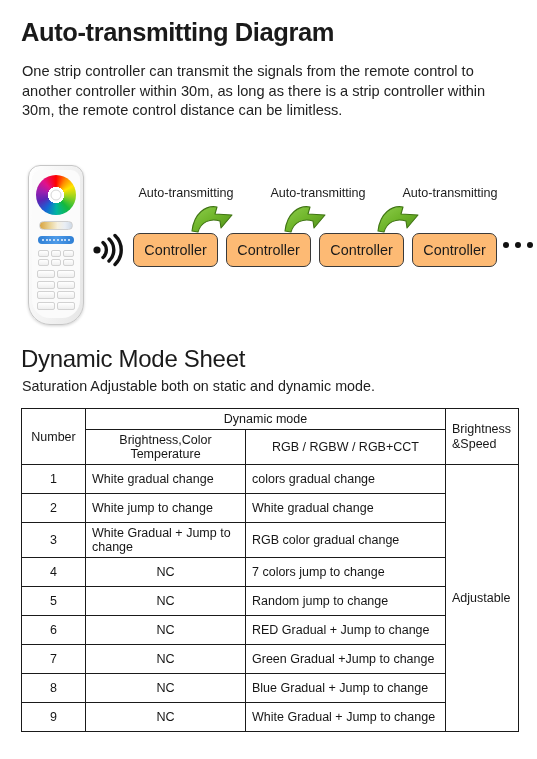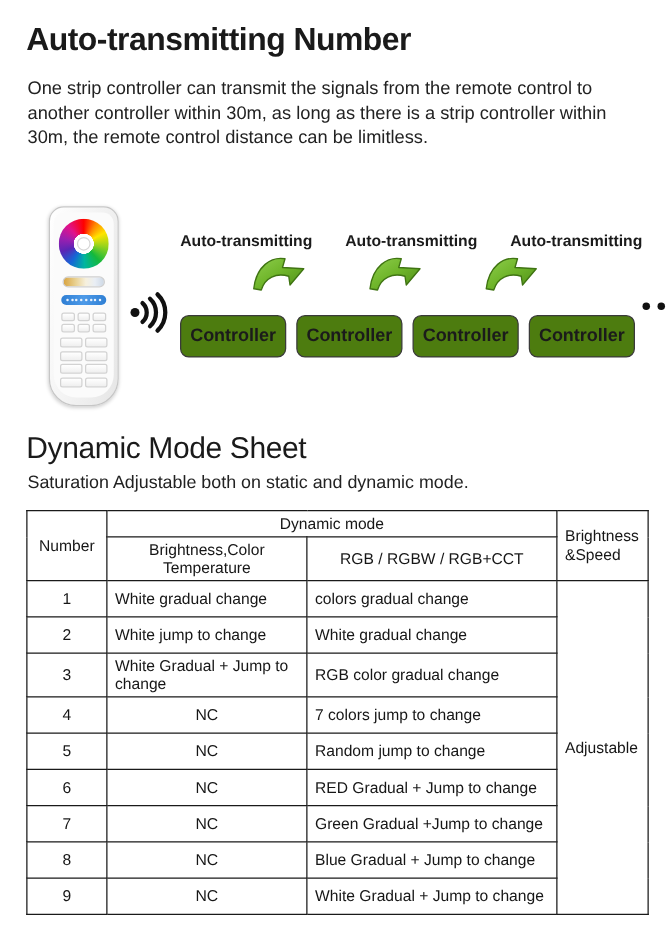--- a/index.html
+++ b/index.html
@@ -34,25 +34,24 @@
     top: 62px;
     width: 492px;
     font-size: 14.6px;
     line-height: 19.6px;
     color: #222222;
   }
 
   
   .diagram {
     position: absolute;
-    left: 15px;
+    left: 4px;
     top: 155px;
     width: 467px;
     height: 185px;
-    font-weight: bold;
   }
 
   
   .remote {
     position: absolute;
     left: 24px;
     top: 10px;
     width: 56px;
     height: 160px;
     border: 1px solid #c6c6c6;
@@ -162,28 +161,27 @@
     height: 34px;
   }
 
   
   .ctrl {
     position: absolute;
     top: 78px;
     height: 34px;
     border: 1.4px solid #3a3a3a;
     border-radius: 7px;
-    background: #4d7c0f;
+    background: #fdba74;
     display: flex;
     align-items: center;
     justify-content: center;
     font-size: 14.4px;
     color: #1b1b1b;
     box-sizing: border-box;
-    margin-top: 19px;
   }
   .ctrl.c0 { left: 129px; width: 85px; }
   .ctrl.c1 { left: 222px; width: 85px; }
   .ctrl.c2 { left: 315px; width: 85px; }
   .ctrl.c3 { left: 408px; width: 85px; }
 
   .dots {
     position: absolute;
     left: 499px;
     top: 87px;
@@ -271,21 +269,21 @@
 
   td.num  { text-align: center; font-size: 12.8px; height: 29px; }
   td.bct  { font-size: 12.6px; }
   td.bct.nc { text-align: center; font-weight: normal; font-size: 12.6px; }
   td.rgb  { font-size: 12.6px; }
   td.adj  { font-size: 13px; }
 </style>
 </head>
 <body>
 
-<div class="h1">Auto-transmitting Number</div>
+<div class="h1">Auto-transmitting Diagram</div>
 <div class="intro">One strip controller can transmit the signals from the remote control to another controller within 30m, as long as there is a strip controller within 30m, the remote control distance can be limitless.</div>
 
 <div class="diagram">
 
   <div class="remote">
     <div class="remote-face">
       <div class="color-wheel">
         <div class="wheel-hub"></div>
       </div>
       <div class="cct-bar"></div>

